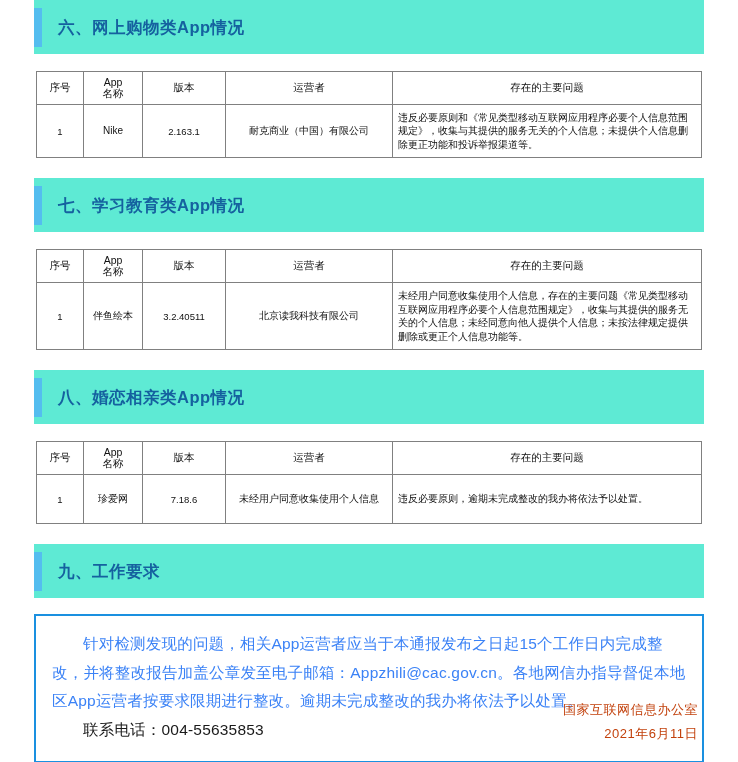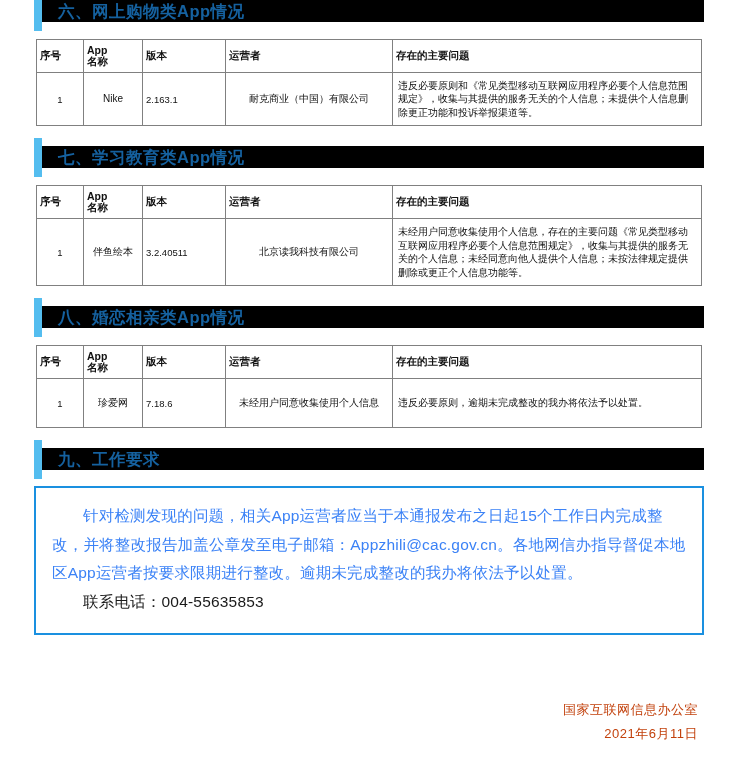--- a/index.html
+++ b/index.html
@@ -20,22 +20,22 @@
     width: 738px;
     height: 762px;
     position: relative;
     box-sizing: border-box;
   }
 
   
   .section-header {
     display: flex;
     align-items: center;
-    height: 22px;
-    background: #000000;
+    height: 54px;
+    background: #5eead4;
     margin: 0 34px 0 34px;
     position: relative;
   }
   .section-header .accent-bar {
     width: 8px;
     height: 39px;
     background: #54bdef;
     flex: 0 0 8px;
   }
   .section-header .section-title {
@@ -62,35 +62,35 @@
   }
   table.app-table th,
   table.app-table td {
     border: 1px solid #808080;
     font-size: 10px;
     color: #111111;
     padding: 2px 3px;
     vertical-align: middle;
   }
   table.app-table th {
-    font-weight: bold;
-    text-align: left;
+    font-weight: normal;
+    text-align: center;
     height: 28px;
     font-size: 10.5px;
   }
   table.app-table th.col-app {
     line-height: 1.05;
   }
   table.app-table td.c-index,
   table.app-table td.c-app,
   table.app-table td.c-operator {
     text-align: center;
   }
   table.app-table td.c-version {
-    text-align: left;
+    text-align: center;
     font-size: 9.5px;
   }
   table.app-table td.c-index {
     font-size: 9.5px;
   }
   table.app-table td.c-app {
     line-height: 1.15;
   }
   table.app-table td.c-problem {
     text-align: left;

